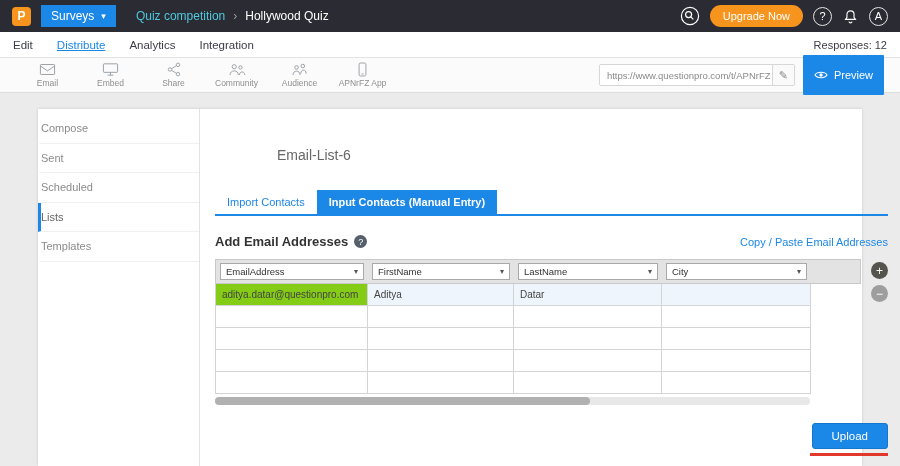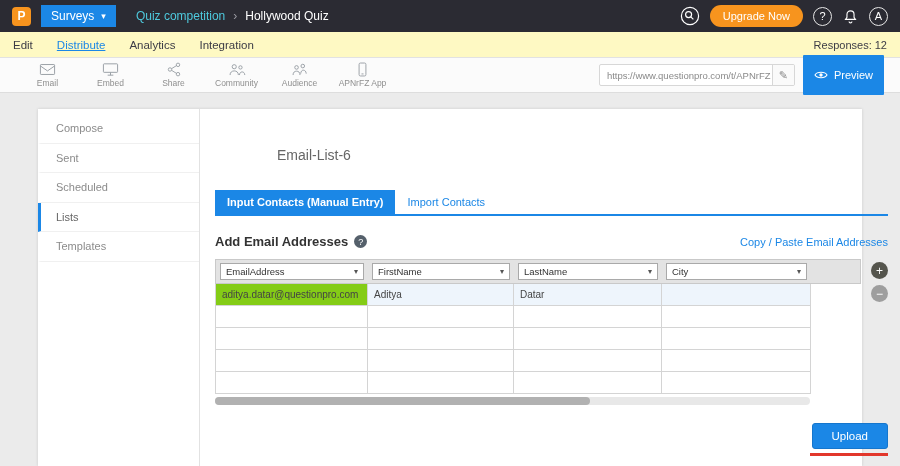--- a/index.html
+++ b/index.html
@@ -14,39 +14,39 @@
   .breadcrumb { display:flex; align-items:center; gap:8px; font-size:12px; margin-left:10px; }
   .bc-parent { color:#4ec9dd; cursor:pointer; }
   .bc-sep { color:#9a9aa2; }
   .bc-current { color:#fff; }
   .topbar-spacer { flex:1; }
   .icon-circle { width:19px; height:19px; border:1px solid #e6e6e6; border-radius:50%; color:#fff; font-size:11px; display:flex; align-items:center; justify-content:center; cursor:pointer; flex:0 0 auto; }
   .upgrade-btn { background:#f7941e; color:#fff; font-size:11px; padding:5px 13px; border-radius:12px; cursor:pointer; white-space:nowrap; }
   .tb-icon { display:flex; align-items:center; cursor:pointer; }
 
   
-  .navbar { height:26px; background:#fef9c3; border-bottom:1px solid #e2e2e2; display:flex; align-items:center; padding:0 13px; gap:24px; font-size:11.5px; color:#3c3c46; }
+  .navbar { height:26px; background:#ffffff; border-bottom:1px solid #e2e2e2; display:flex; align-items:center; padding:0 13px; gap:24px; font-size:11.5px; color:#3c3c46; }
   .nav-item { cursor:pointer; }
   .nav-item.active { color:#1b87e6; text-decoration:underline; }
   .responses { margin-left:auto; font-size:11px; color:#3c3c46; }
 
   
   .toolbar { height:35px; background:#fbfbfb; border-bottom:1px solid #ddd; display:flex; align-items:center; padding:0 16px; }
   .tool-item { display:flex; flex-direction:column; align-items:center; gap:1px; width:63px; cursor:pointer; }
   .tool-label { font-size:8.5px; color:#8f8f8f; white-space:nowrap; }
   .url-box { margin-left:auto; display:flex; align-items:stretch; height:22px; border:1px solid #d7d7d7; background:#fff; border-radius:2px; overflow:hidden; }
   .url-text { width:172px; font-size:9.5px; color:#8a8a8a; padding:0 7px; white-space:nowrap; overflow:hidden; display:flex; align-items:center; }
   .url-edit { width:22px; border-left:1px solid #d7d7d7; display:flex; align-items:center; justify-content:center; color:#8a8a8a; font-size:11px; background:#fafafa; cursor:pointer; }
   .preview-btn { margin-left:8px; background:#1b87e6; color:#fff; font-size:11px; padding:14px 11px; border-radius:1px; display:flex; gap:6px; align-items:center; cursor:pointer; }
 
   
   .workspace { height:373px; padding:16px 38px 0 38px; }
   .card { display:flex; height:100%; background:#fff; box-shadow:0 0 3px rgba(0,0,0,.14); }
   .sidebar { width:162px; border-right:1px solid #e2e2e2; padding-top:5px; flex:0 0 auto; }
-  .side-item { height:29.5px; display:flex; align-items:center; padding-left:15px; font-size:11px; color:#8b8b8b; border-bottom:1px solid #f0f0f0; border-left:3px solid transparent; cursor:pointer; }
+  .side-item { height:29.5px; display:flex; align-items:center; padding-left:0; font-size:11px; color:#8b8b8b; border-bottom:1px solid #f0f0f0; border-left:3px solid transparent; cursor:pointer; }
   .side-item.active { border-left-color:#1b87e6; color:#666; }
 
   .panel { flex:1; padding:0 24px 0 15px; }
   .list-title { margin:38px 0 0 62px; font-size:14px; color:#666; }
   .tabs { display:flex; margin-top:27px; border-bottom:2px solid #1b87e6; }
   .tab { font-size:11px; padding:6px 12px; color:#1b87e6; cursor:pointer; white-space:nowrap; }
   .tab.active { background:#1b87e6; color:#fff; font-weight:bold; }
 
   .section-row { display:flex; justify-content:space-between; align-items:center; margin-top:18px; }
   .section-title-wrap { display:flex; align-items:center; gap:6px; }
@@ -210,22 +210,22 @@
         <div class="side-item">Sent</div>
         <div class="side-item">Scheduled</div>
         <div class="side-item active">Lists</div>
         <div class="side-item">Templates</div>
       </aside>
 
       <section class="panel">
         <div class="list-title">Email-List-6</div>
 
         <div class="tabs">
+          <div class="tab">Import Contacts</div>
           <div class="tab active">Input Contacts (Manual Entry)</div>
-          <div class="tab">Import Contacts</div>
         </div>
 
         <div class="section-row">
           <div class="section-title-wrap">
             <span class="section-title">Add Email Addresses</span>
             <span class="help-badge">?</span>
           </div>
           <span class="copy-link">Copy / Paste Email Addresses</span>
         </div>
 

